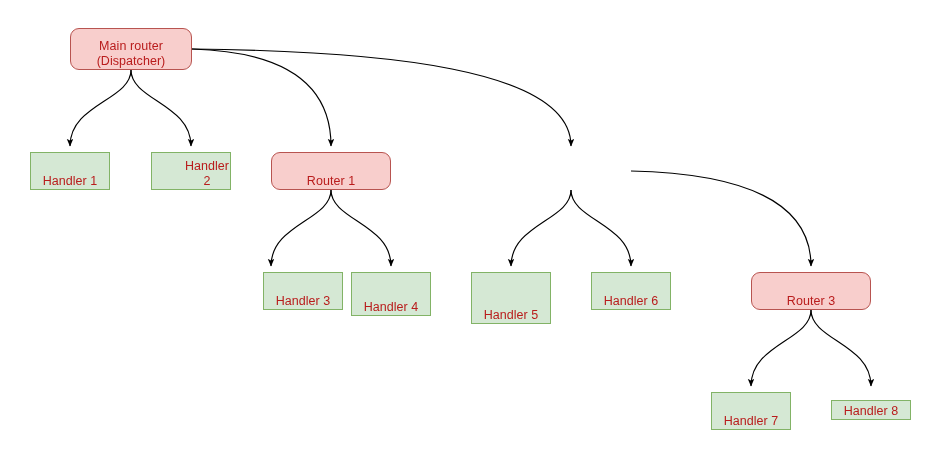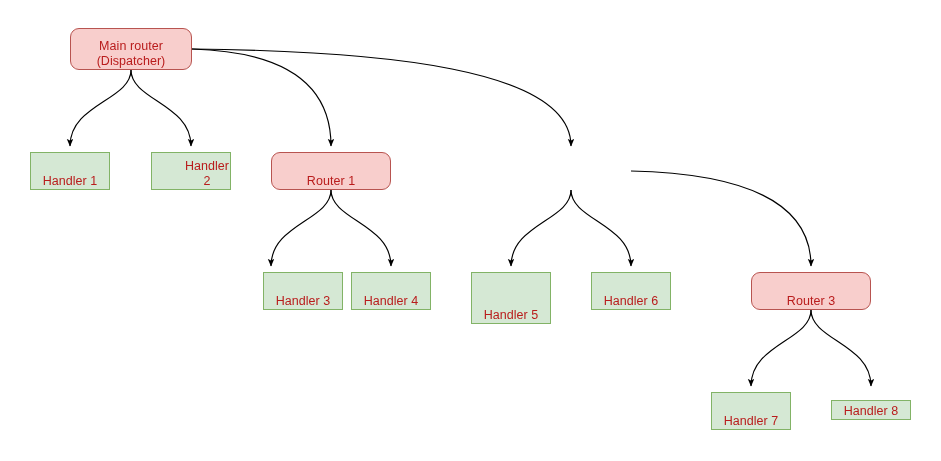--- a/index.html
+++ b/index.html
@@ -106,21 +106,21 @@
 
   <div class="node node-router" style="left:271px; top:152px; width:120px; height:38px;">
     <span class="node-label">Router 1</span>
   </div>
 
 
   <div class="node node-handler" style="left:231px; top:272px; width:80px; height:38px;margin-left:32px;">
     <span class="node-label">Handler 3</span>
   </div>
 
-  <div class="node node-handler" style="left:351px; top:272px; width:80px; height:38px;">
+  <div class="node node-handler" style="left:351px; top:272px; width:80px; height:44px;">
     <span class="node-label">Handler 4</span>
   </div>
 
   <div class="node node-handler" style="left:471px; top:272px; width:80px; height:52px;">
     <span class="node-label">Handler 5</span>
   </div>
 
   <div class="node node-handler" style="left:591px; top:272px; width:80px; height:38px;">
     <span class="node-label">Handler 6</span>
   </div>

